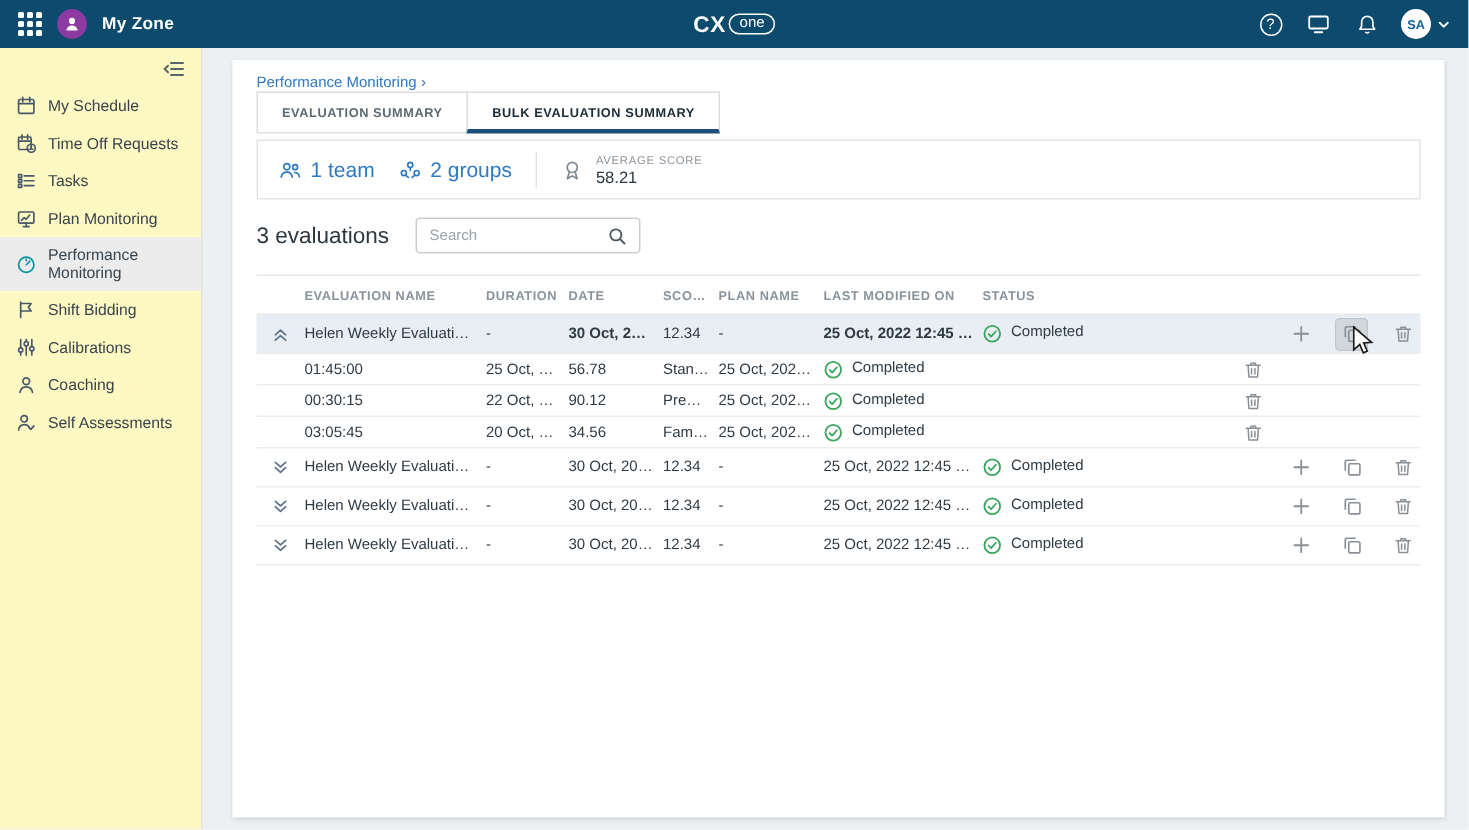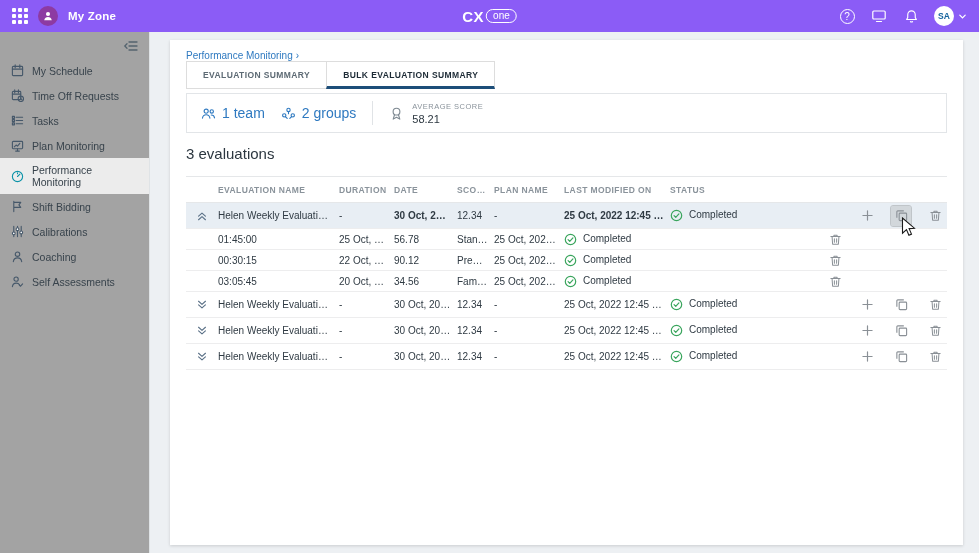--- a/index.html
+++ b/index.html
@@ -1,38 +1,38 @@
 <!DOCTYPE html>
 <html><head>
 <meta charset="utf-8">
 <style>
   * { margin:0; padding:0; box-sizing:border-box; }
   html,body { width:979px; height:553px; overflow:hidden; font-family:"Liberation Sans", sans-serif; background:#edf0f3; }
 
   
-  .topbar { height:32px; background:#8b5cf6; display:flex; align-items:center; color:#fff; padding:0 12px; position:relative; }
+  .topbar { height:32px; background:#0c4a6e; display:flex; align-items:center; color:#fff; padding:0 12px; position:relative; }
   .topbar .left { display:flex; align-items:center; gap:10px; }
   .waffle { display:grid; grid-template-columns:repeat(3,4px); grid-gap:2px; cursor:pointer; }
   .waffle span { width:4px; height:4px; background:#fff; border-radius:1px; }
   .brand-circle { width:20px; height:20px; border-radius:50%; background:#8d3aa2; display:flex; align-items:center; justify-content:center; }
   .app-title { font-size:11.5px; font-weight:bold; letter-spacing:.2px; }
   .topbar .center { position:absolute; left:50%; top:0; height:32px; transform:translateX(-50%); display:flex; align-items:center; gap:2px; }
   .logo-cx { font-size:15px; font-weight:bold; letter-spacing:.5px; }
   .logo-one { font-size:10px; border:1.2px solid #fff; border-radius:9px; padding:1px 6px; line-height:1; }
   .topbar .right { margin-left:auto; display:flex; align-items:center; gap:14px; }
   .tb-icon { width:18px; height:18px; display:flex; align-items:center; justify-content:center; cursor:pointer; }
   .help-circle { width:15px; height:15px; border:1.2px solid #fff; border-radius:50%; font-size:10px; display:flex; align-items:center; justify-content:center; }
   .avatar-wrap { display:flex; align-items:center; gap:4px; cursor:pointer; }
   .avatar { width:20px; height:20px; border-radius:50%; background:#fff; color:#14639d; font-size:8.5px; font-weight:bold; display:flex; align-items:center; justify-content:center; }
 
   
   .app { display:flex; height:521px; }
 
   
-  .sidebar { width:150px; background:#a3a3a3; border-right:1px solid #dfe3e6; display:flex; flex-direction:column; }
+  .sidebar { width:135px; background:#fef9c3; border-right:1px solid #dfe3e6; display:flex; flex-direction:column; }
   .collapse-row { display:flex; justify-content:flex-end; padding:7px 10px 3px; color:#55646f; }
   .nav { margin-top:2px; }
   .nav-item { display:flex; align-items:center; gap:8px; padding:6px 11px; font-size:10.5px; color:#38434c; cursor:pointer; }
   .nav-item .nicon { color:#46586a; display:flex; }
   .nav-item.active { background:#ececec; }
   .nav-item.active .nicon { color:#0c93a8; }
 
   
   .main { flex:1; padding:8px 16px 0 20px; }
   .card { background:#fff; box-shadow:0 1px 3px rgba(0,0,0,.15); padding:10px 16px 16px; height:505px; }
@@ -268,20 +268,27 @@
           </span>
           <div class="avg-text">
             <span class="avg-label">AVERAGE SCORE</span>
             <span class="avg-value">58.21</span>
           </div>
         </div>
       </div>
 
       <div class="count-row">
         <span class="eval-count">3 evaluations</span>
+        <div class="search-box">
+          <input type="text" placeholder="Search" style="">
+          <svg width="13" height="13" viewBox="0 0 14 14" fill="none" stroke="#4a555e" stroke-width="1.3" stroke-linecap="round">
+              <circle cx="6" cy="6" r="4"></circle>
+              <path d="M9.2 9.2l3 3"></path>
+            </svg>
+        </div>
       </div>
 
       <div class="table">
         <div class="trow thead">
           <div></div>
           <div class="cell">EVALUATION NAME</div>
           <div class="cell">DURATION</div>
           <div class="cell">DATE</div>
           <div class="cell">SCORE</div>
           <div class="cell">PLAN NAME</div>

